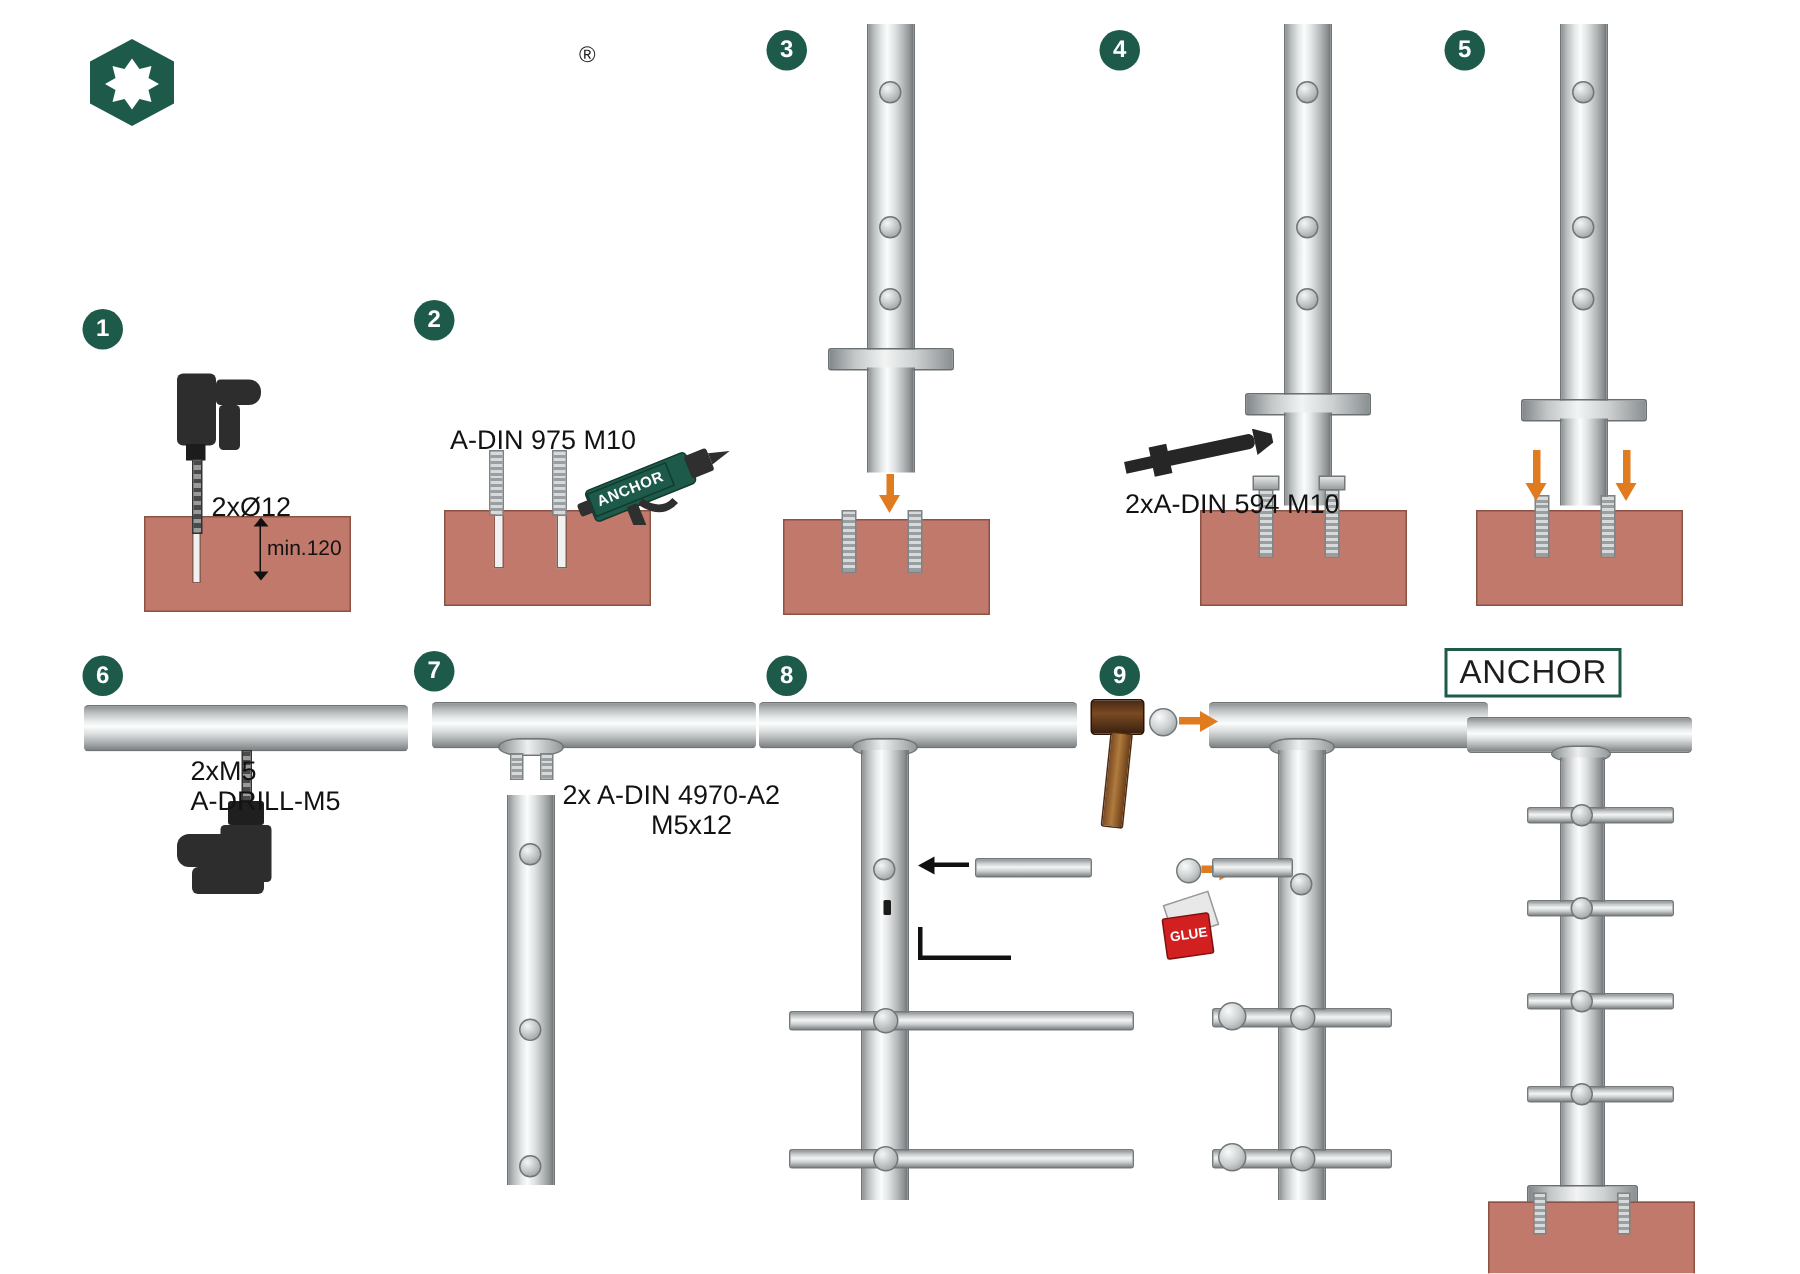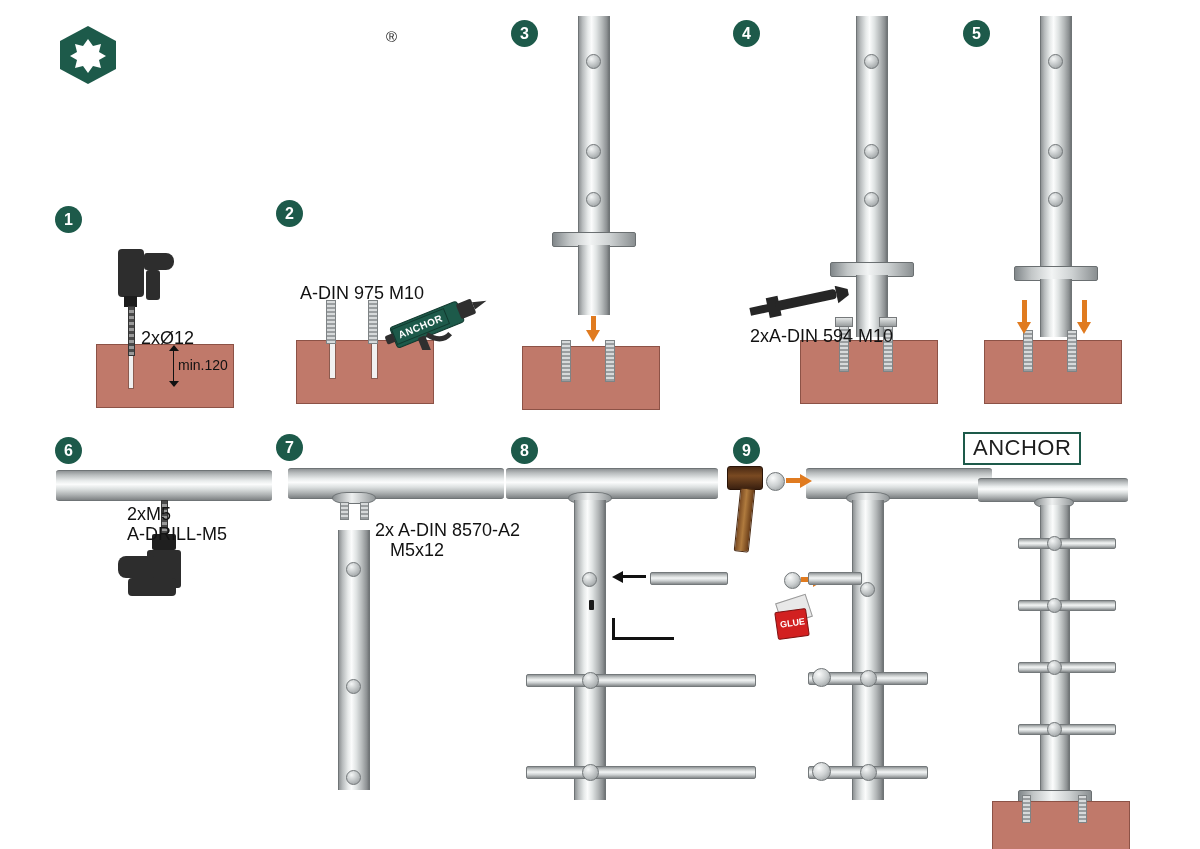--- a/index.html
+++ b/index.html
@@ -389,22 +389,22 @@
   <div>
     <div class="rail" style="left:288px; top:468px; width:216px; height:29px; border-radius:3px;"></div>
 
     <div style="position:absolute; left:332px; top:492px; width:42px; height:10px; background:linear-gradient(to right,#8b9092,#eef0f0 45%,#93989a); border:1px solid #6f7476; border-radius:20px/8px;"></div>
     <div class="screw-v" style="left:340px; top:502px; width:7px; height:16px;"></div>
     <div class="screw-v" style="left:360px; top:502px; width:7px; height:16px;"></div>
     <div class="post" style="left:338px; top:530px; width:30px; height:260px;"></div>
     <div class="boss" style="left:346px; top:562px; width:13px; height:13px;"></div>
     <div class="boss" style="left:346px; top:679px; width:13px; height:13px;"></div>
     <div class="boss" style="left:346px; top:770px; width:13px; height:13px;"></div>
-    <div class="lbl center" style="left:375px; top:521px;">2x A-DIN 8570-A2</div>
-    <div class="lbl center" style="left:390px; top:541px;">M5x12</div>
+    <div class="lbl center" style="left:375px; top:521px;">2x A-DIN 4970-A2</div>
+    <div class="lbl center" style="left:434px; top:541px;">M5x12</div>
   </div>
 
   <div class="step-num" style="left:511px; top:437px;">8</div>
   <div>
     <div class="rail" style="left:506px; top:468px; width:212px; height:29px; border-radius:3px;"></div>
     <div style="position:absolute; left:568px; top:492px; width:42px; height:10px; background:linear-gradient(to right,#8b9092,#eef0f0 45%,#93989a); border:1px solid #6f7476; border-radius:20px/8px;"></div>
     <div class="post" style="left:574px; top:500px; width:30px; height:300px;"></div>
     <div class="boss" style="left:582px; top:572px; width:13px; height:13px;"></div>
     <div class="hole-dark" style="left:589px; top:600px; width:5px; height:10px;"></div>
 

